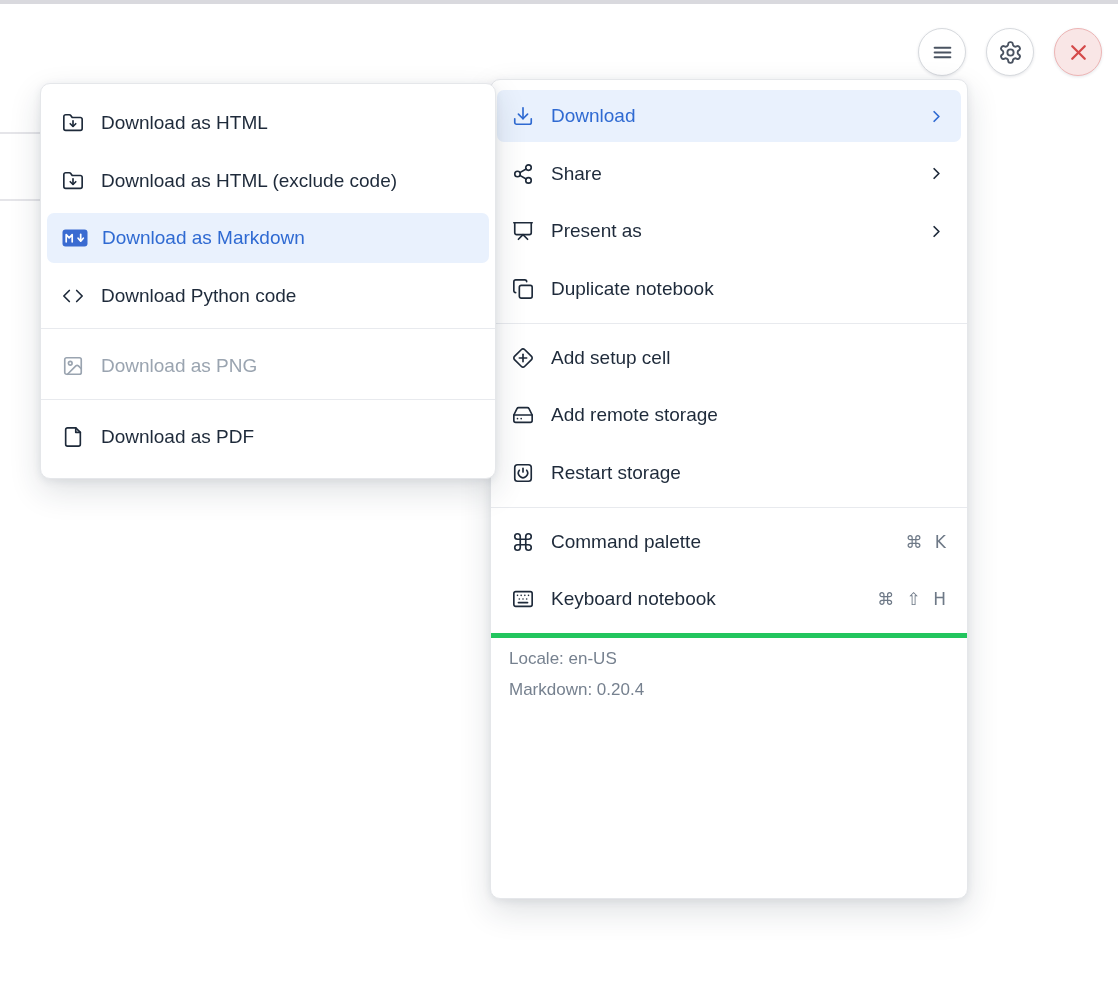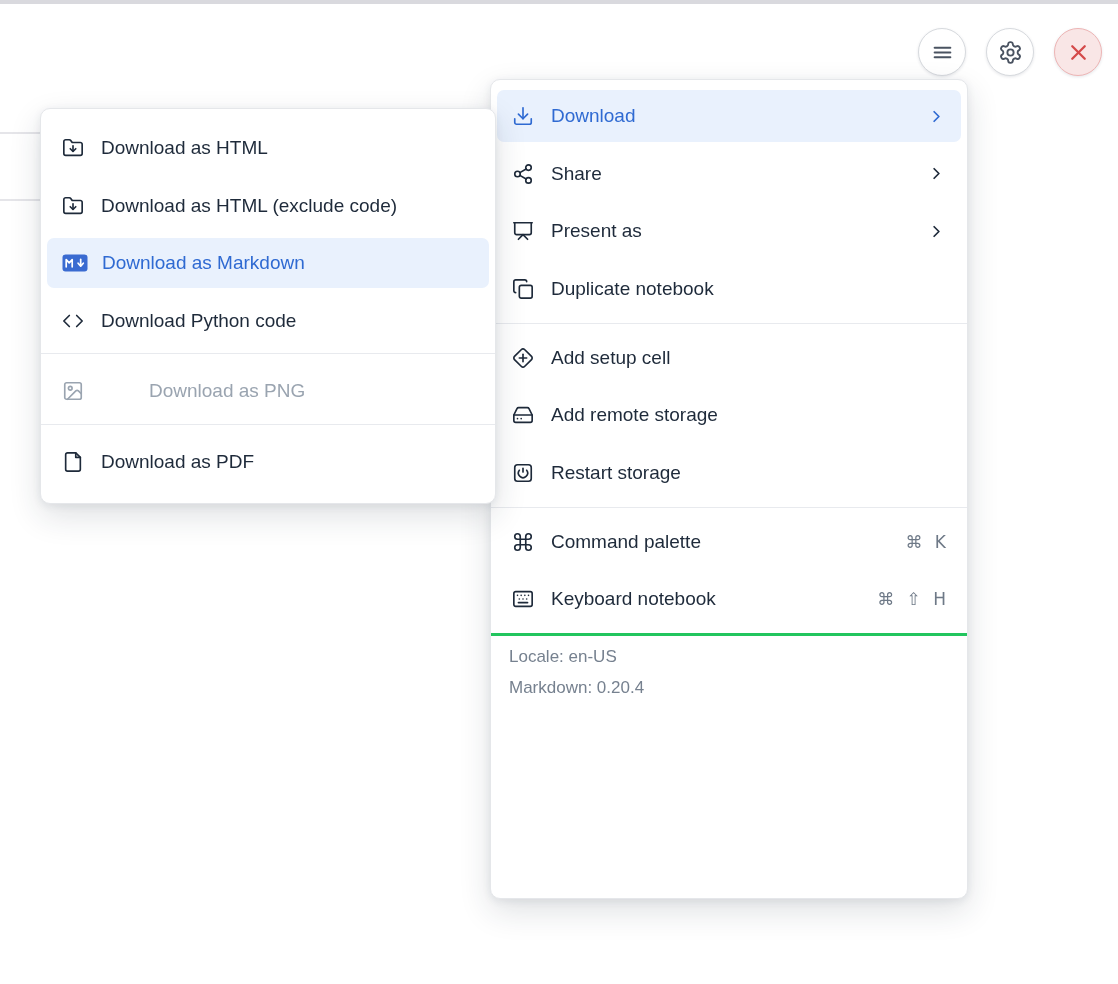--- a/index.html
+++ b/index.html
@@ -27,43 +27,43 @@
   #btn-settings{left:986px;}
   #btn-shutdown{left:1054px;background:#f9e6e6;border-color:#edb5b5;color:#d44a4a;}
 
   
   .menu-panel{
     position:absolute;background:#fff;box-sizing:border-box;
     border:1px solid #e5e7ea;border-radius:10px;
     box-shadow:0 12px 32px rgba(30,40,60,.14),0 2px 8px rgba(30,40,60,.08);
   }
   #main-menu-panel{left:490px;top:79px;width:478px;height:820px;padding-top:10px;z-index:2;}
-  #submenu-panel{left:40px;top:108px;width:456px;height:396px;padding-top:14px;z-index:3;}
+  #submenu-panel{left:40px;top:83px;width:456px;height:396px;padding-top:14px;z-index:3;}
 
   .menu-item{
     display:flex;align-items:center;height:52px;margin:0 6px 5.5px 6px;
     padding:0 15px;border-radius:7px;color:#1e2a3a;font-size:19px;cursor:pointer;
     box-sizing:border-box;
   }
   #submenu-panel .menu-item{height:50px;margin-bottom:7.5px;}
   .menu-item .icon{width:22px;height:22px;margin-right:17px;flex:none;}
   .menu-item .icon.md-badge{width:26px;height:18px;margin-right:14px;}
   .menu-item .label{white-space:nowrap;}
   .menu-item.active{background:#e9f1fd;color:#2f6ad2;}
-  .menu-item.disabled{color:#9aa4b0;cursor:default;gap:48px;}
+  .menu-item.disabled{color:#9aa4b0;cursor:default;}
   .chev{width:19px;height:19px;margin-left:auto;flex:none;}
   .shortcut{
     margin-left:auto;color:#6e7987;font-size:17px;
     font-family:"DejaVu Sans",sans-serif;word-spacing:7px;white-space:nowrap;
   }
   .separator{height:1px;background:#e8eaee;margin:8px 0;}
   #submenu-panel .separator{margin:5px 0 12px 0;}
 
   .menu-footer{
-    border-top:3px solid #22c55e;margin-top:8px;padding:5px 18px 6px 18px;
+    border-top:5px solid #22c55e;margin-top:8px;padding:5px 18px 6px 18px;
     color:#76818f;font-size:17px;line-height:31px;
   }
   .hidden-defs{position:absolute;width:0;height:0;overflow:hidden;}
 </style>
 </head>
 <body>
 
 <svg class="hidden-defs" xmlns="http://www.w3.org/2000/svg">
   <defs>
     <symbol id="menu-icon" viewBox="0 0 24 24">

